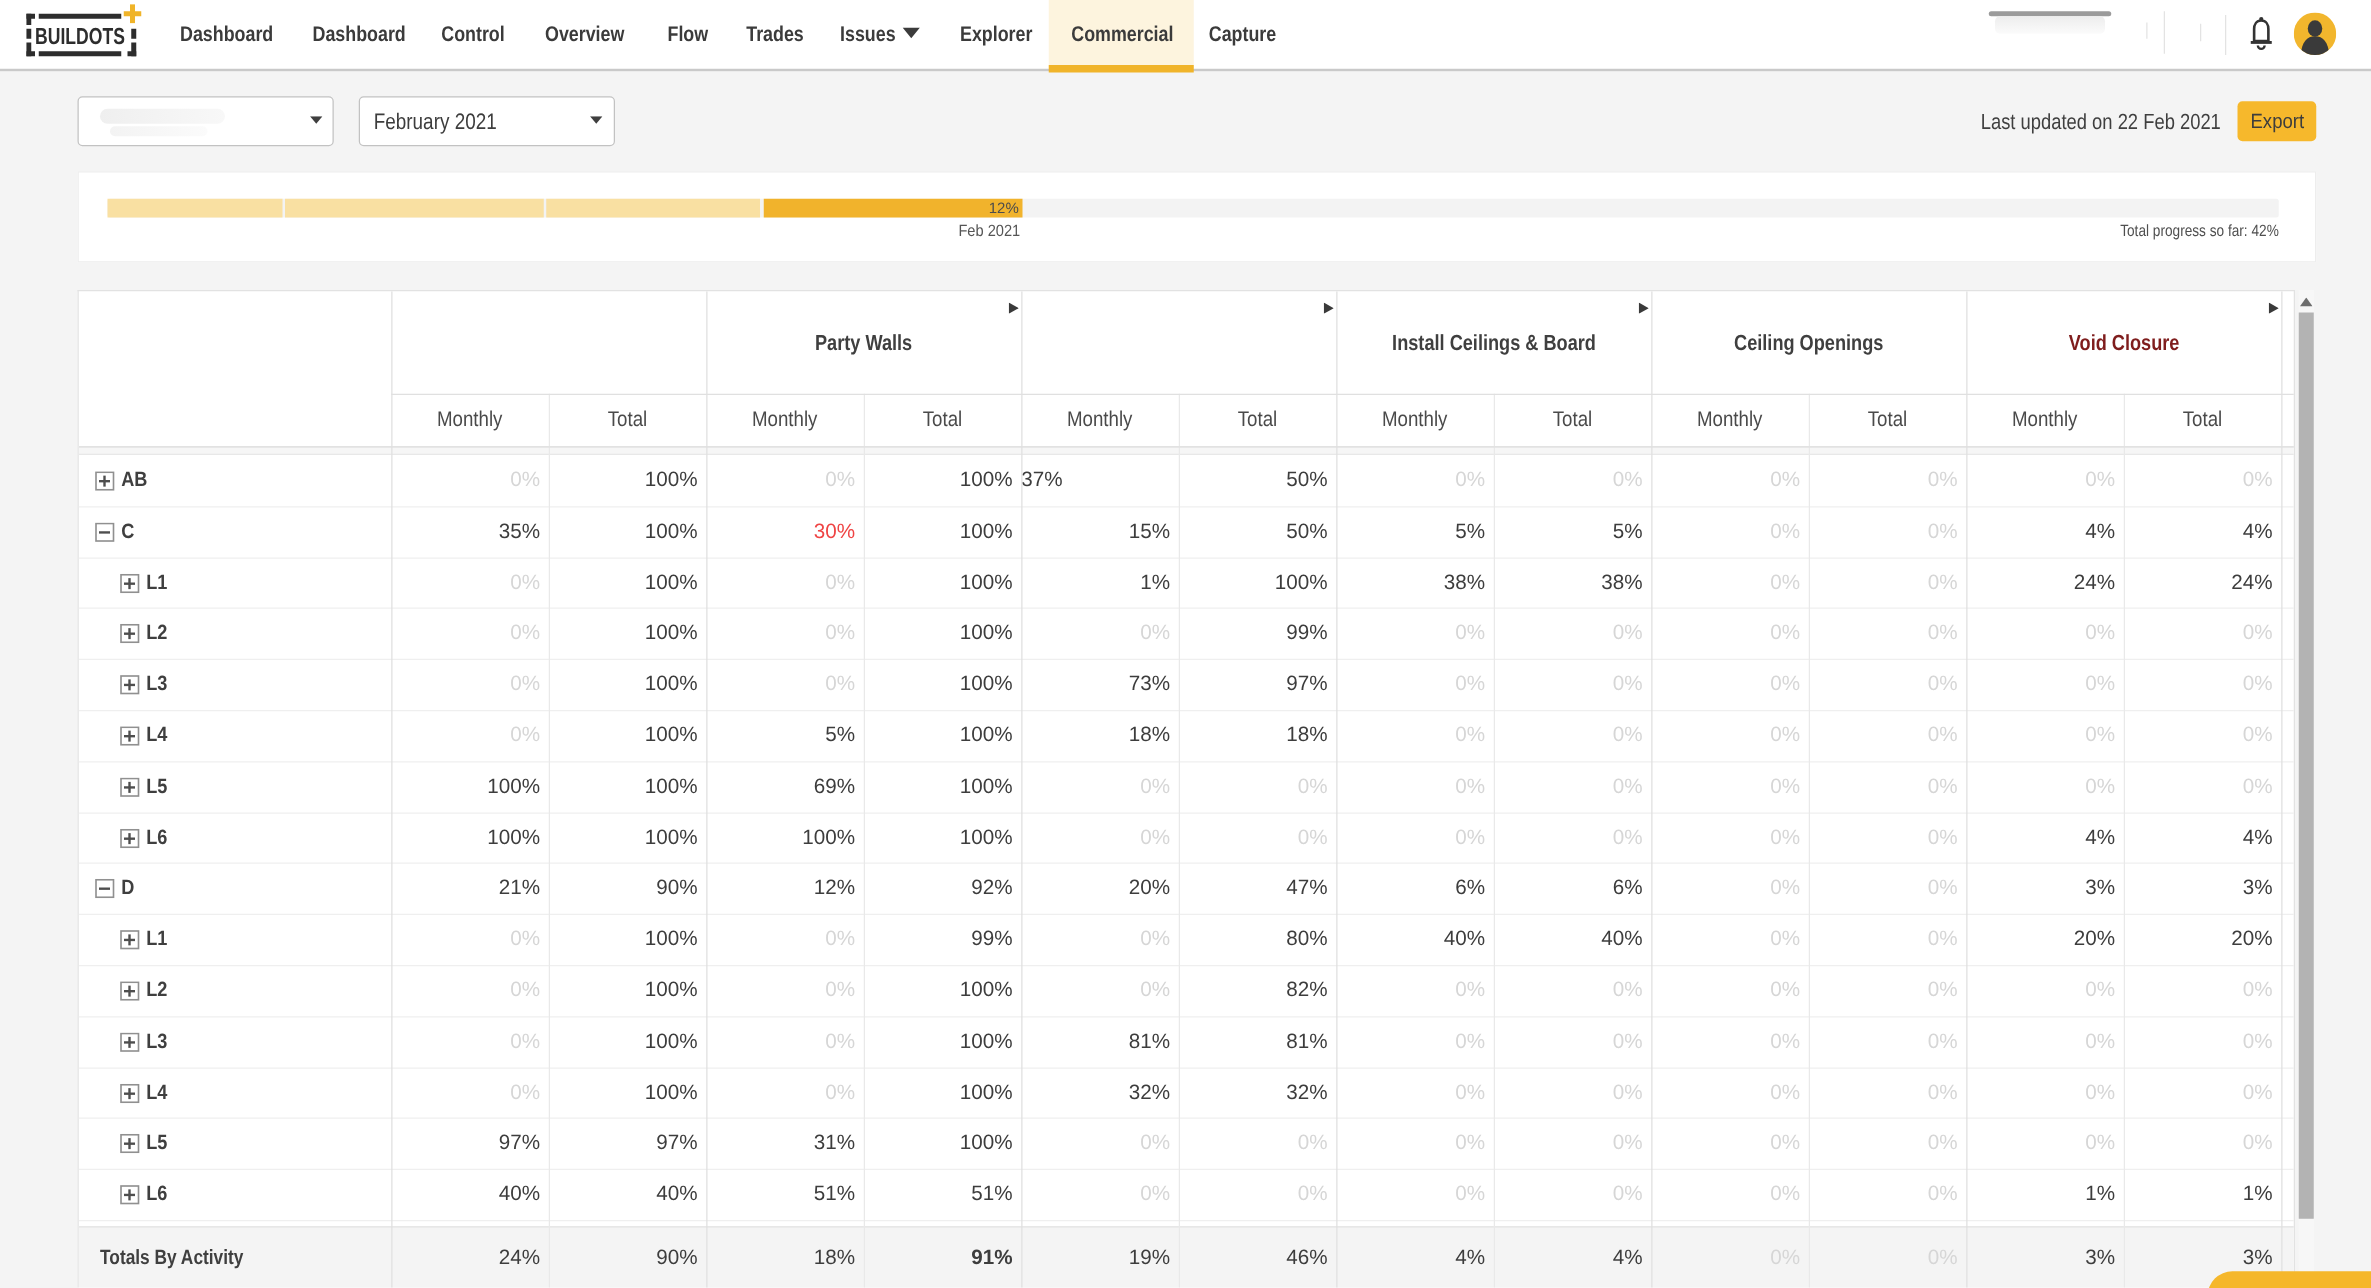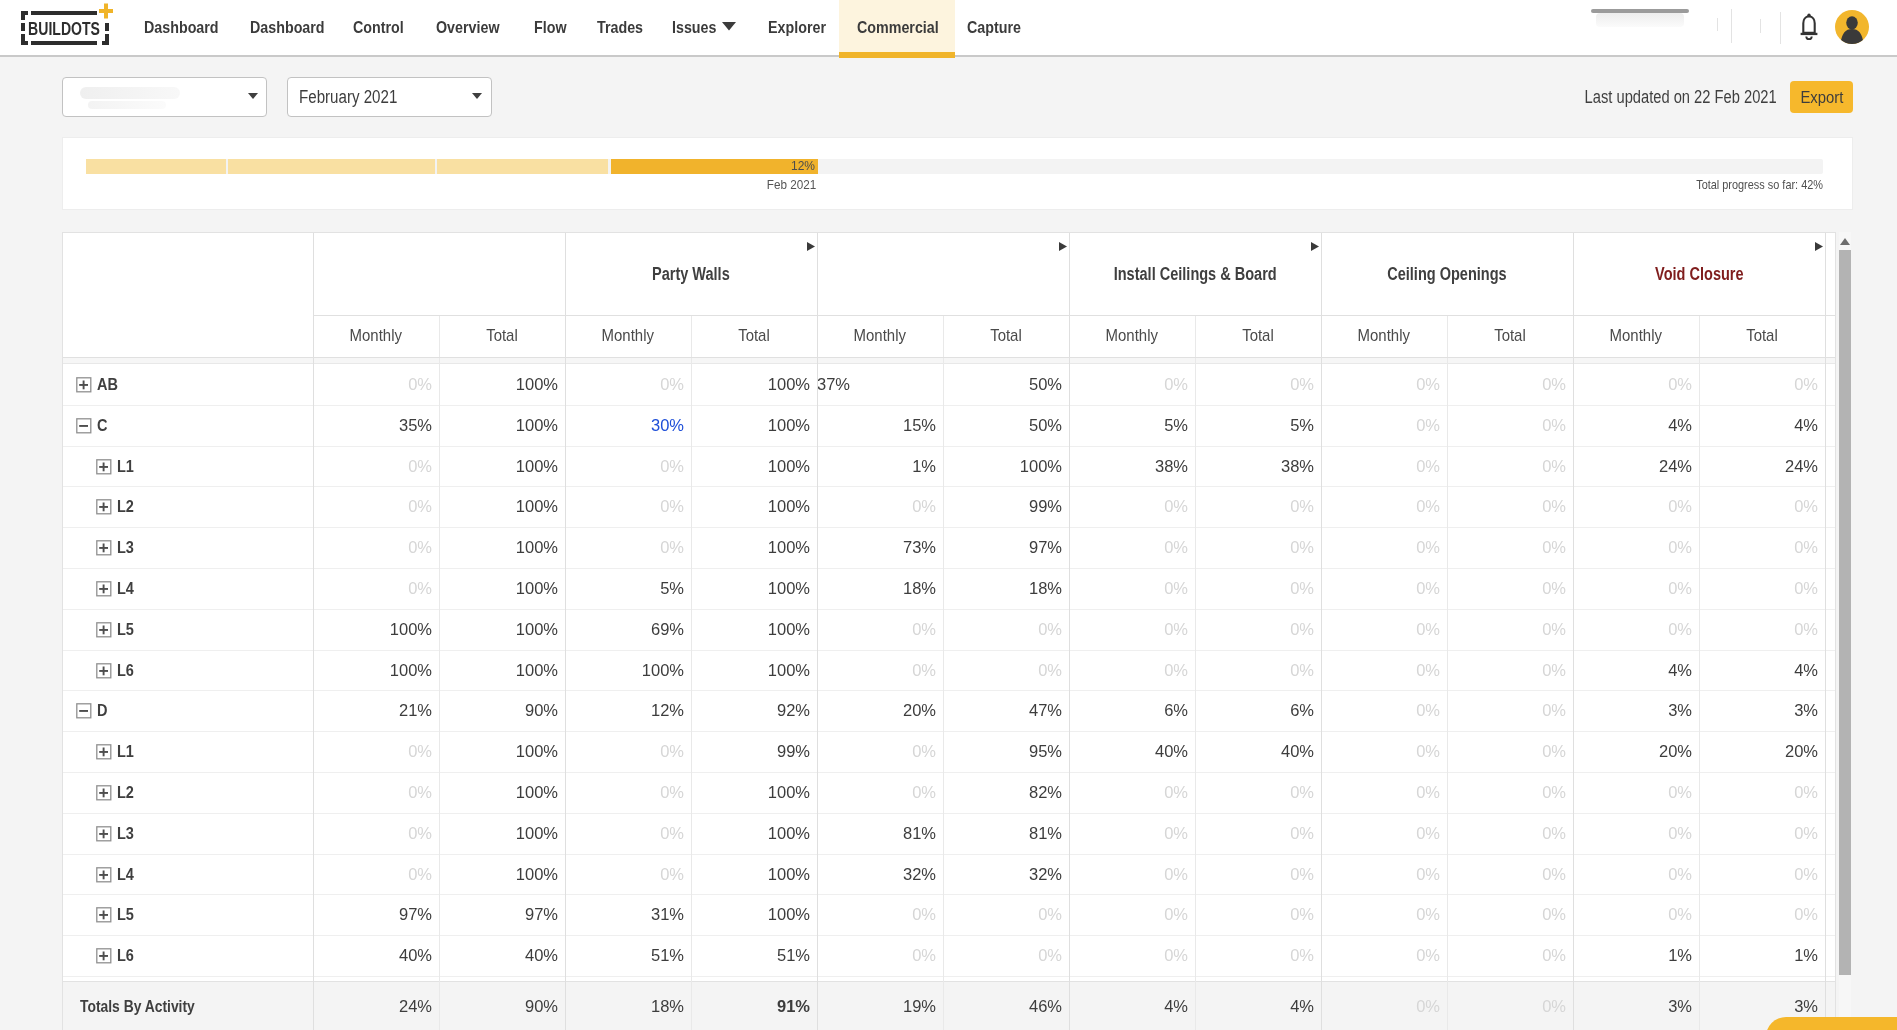--- a/index.html
+++ b/index.html
@@ -180,21 +180,21 @@
 <div class="cell" style="left:1510px;top:131.0px;width:119px;height:40.8px;line-height:40.8px;text-align:right;color:#d6d6d6;">0%</div>
 <div class="cell" style="left:1636px;top:131.0px;width:119px;height:40.8px;line-height:40.8px;text-align:right;color:#d6d6d6;">0%</div>
 <div class="hline" style="left:0;top:171.8px;width:1774px;"></div>
 <svg class="abs" style="left:13px;top:184.8px;" width="16" height="16" viewBox="0 0 16 16">
       <rect x="0.8" y="0.8" width="14" height="14" fill="none" stroke="#909090" stroke-width="1.3"></rect>
       <rect x="3.2" y="7" width="8.8" height="1.9" fill="#4e4e4e"></rect>
     </svg>
 <div class="abs" style="left:34px;top:171.8px;height:40.8px;line-height:40.8px;font-size:16.5px;font-weight:700;color:#3f3f3f;"><span class="sxl" style="transform:scaleX(0.88);">C</span></div>
 <div class="cell" style="left:250px;top:171.8px;width:119px;height:40.8px;line-height:40.8px;text-align:right;color:#3d3d3d;">35%</div>
 <div class="cell" style="left:376px;top:171.8px;width:119px;height:40.8px;line-height:40.8px;text-align:right;color:#3d3d3d;">100%</div>
-<div class="cell" style="left:502px;top:171.8px;width:119px;height:40.8px;line-height:40.8px;text-align:right;color:#1d4ed8;">30%</div>
+<div class="cell" style="left:502px;top:171.8px;width:119px;height:40.8px;line-height:40.8px;text-align:right;color:#ef4444;">30%</div>
 <div class="cell" style="left:628px;top:171.8px;width:119px;height:40.8px;line-height:40.8px;text-align:right;color:#3d3d3d;">100%</div>
 <div class="cell" style="left:754px;top:171.8px;width:119px;height:40.8px;line-height:40.8px;text-align:right;color:#3d3d3d;">15%</div>
 <div class="cell" style="left:880px;top:171.8px;width:119px;height:40.8px;line-height:40.8px;text-align:right;color:#3d3d3d;">50%</div>
 <div class="cell" style="left:1006px;top:171.8px;width:119px;height:40.8px;line-height:40.8px;text-align:right;color:#3d3d3d;">5%</div>
 <div class="cell" style="left:1132px;top:171.8px;width:119px;height:40.8px;line-height:40.8px;text-align:right;color:#3d3d3d;">5%</div>
 <div class="cell" style="left:1258px;top:171.8px;width:119px;height:40.8px;line-height:40.8px;text-align:right;color:#d6d6d6;">0%</div>
 <div class="cell" style="left:1384px;top:171.8px;width:119px;height:40.8px;line-height:40.8px;text-align:right;color:#d6d6d6;">0%</div>
 <div class="cell" style="left:1510px;top:171.8px;width:119px;height:40.8px;line-height:40.8px;text-align:right;color:#3d3d3d;">4%</div>
 <div class="cell" style="left:1636px;top:171.8px;width:119px;height:40.8px;line-height:40.8px;text-align:right;color:#3d3d3d;">4%</div>
 <div class="hline" style="left:0;top:212.60000000000002px;width:1774px;"></div>
@@ -334,21 +334,21 @@
       <rect x="0.8" y="0.8" width="14" height="14" fill="none" stroke="#909090" stroke-width="1.3"></rect>
       <rect x="3.2" y="7" width="8.8" height="1.9" fill="#4e4e4e"></rect>
       <rect x="6.65" y="3.5" width="1.9" height="8.8" fill="#4e4e4e"></rect>
     </svg>
 <div class="abs" style="left:54px;top:498.2px;height:40.8px;line-height:40.8px;font-size:16.5px;font-weight:700;color:#3f3f3f;"><span class="sxl" style="transform:scaleX(0.88);">L1</span></div>
 <div class="cell" style="left:250px;top:498.2px;width:119px;height:40.8px;line-height:40.8px;text-align:right;color:#d6d6d6;">0%</div>
 <div class="cell" style="left:376px;top:498.2px;width:119px;height:40.8px;line-height:40.8px;text-align:right;color:#3d3d3d;">100%</div>
 <div class="cell" style="left:502px;top:498.2px;width:119px;height:40.8px;line-height:40.8px;text-align:right;color:#d6d6d6;">0%</div>
 <div class="cell" style="left:628px;top:498.2px;width:119px;height:40.8px;line-height:40.8px;text-align:right;color:#3d3d3d;">99%</div>
 <div class="cell" style="left:754px;top:498.2px;width:119px;height:40.8px;line-height:40.8px;text-align:right;color:#d6d6d6;">0%</div>
-<div class="cell" style="left:880px;top:498.2px;width:119px;height:40.8px;line-height:40.8px;text-align:right;color:#3d3d3d;">95%</div>
+<div class="cell" style="left:880px;top:498.2px;width:119px;height:40.8px;line-height:40.8px;text-align:right;color:#3d3d3d;">80%</div>
 <div class="cell" style="left:1006px;top:498.2px;width:119px;height:40.8px;line-height:40.8px;text-align:right;color:#3d3d3d;">40%</div>
 <div class="cell" style="left:1132px;top:498.2px;width:119px;height:40.8px;line-height:40.8px;text-align:right;color:#3d3d3d;">40%</div>
 <div class="cell" style="left:1258px;top:498.2px;width:119px;height:40.8px;line-height:40.8px;text-align:right;color:#d6d6d6;">0%</div>
 <div class="cell" style="left:1384px;top:498.2px;width:119px;height:40.8px;line-height:40.8px;text-align:right;color:#d6d6d6;">0%</div>
 <div class="cell" style="left:1510px;top:498.2px;width:119px;height:40.8px;line-height:40.8px;text-align:right;color:#3d3d3d;">20%</div>
 <div class="cell" style="left:1636px;top:498.2px;width:119px;height:40.8px;line-height:40.8px;text-align:right;color:#3d3d3d;">20%</div>
 <div class="hline" style="left:0;top:539.0px;width:1774px;"></div>
 <svg class="abs" style="left:33px;top:552.0px;" width="16" height="16" viewBox="0 0 16 16">
       <rect x="0.8" y="0.8" width="14" height="14" fill="none" stroke="#909090" stroke-width="1.3"></rect>
       <rect x="3.2" y="7" width="8.8" height="1.9" fill="#4e4e4e"></rect>

